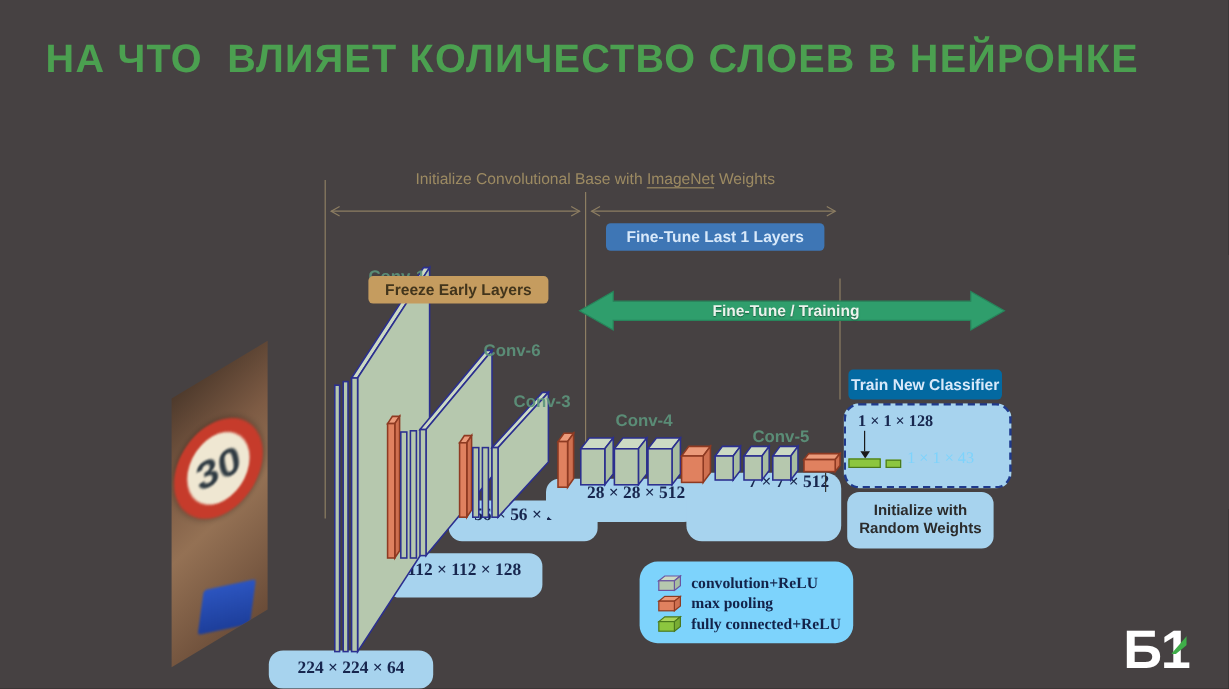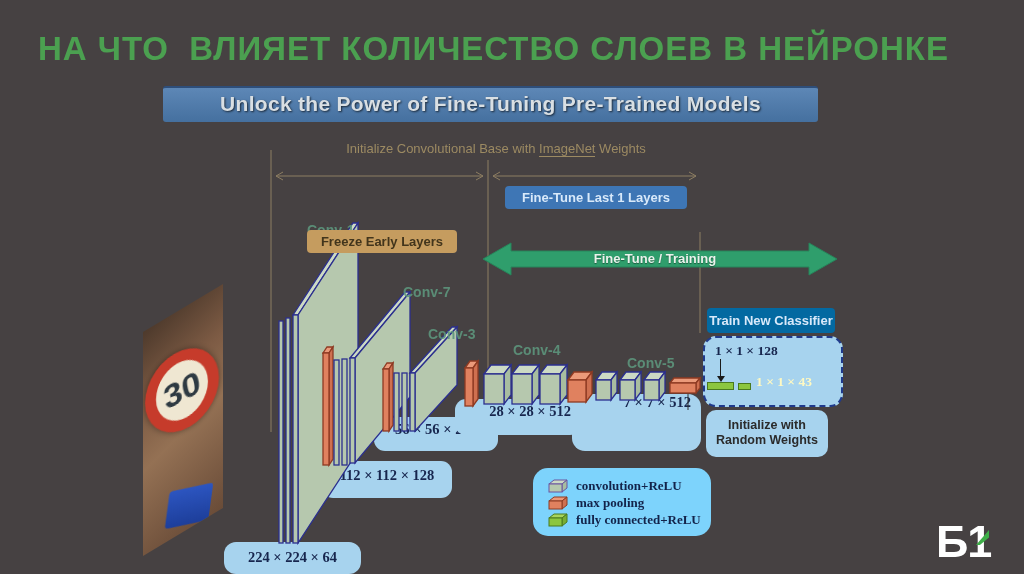--- a/index.html
+++ b/index.html
@@ -43,22 +43,22 @@
   .d56 {left:374px;top:417px;width:124px;height:34px;text-align:center;padding-top:4px;box-sizing:border-box;}
   .d28 {left:455px;top:399px;width:126px;height:36px;text-align:right;padding:4px 10px 0 0;box-sizing:border-box;}
   .d147{left:572px;top:394px;width:129px;height:57px;border-radius:13px;}
   .d147 .l1{padding:6px 0 0 12px;}
   .d147 .l2{text-align:right;padding-right:10px;}
 
   .dashedbox{left:703px;top:336px;width:140px;height:71px;background:#a7d3ee;
              border:2px dashed #1f3a8c;border-radius:13px;z-index:2;box-sizing:border-box;}
   .fc128{left:715px;top:343px;z-index:4;font-family:"Liberation Serif",serif;font-weight:600;
          font-size:13.5px;color:#17264e;}
-  .fc43{left:756px;top:374px;z-index:4;font-family:"Liberation Serif",serif;font-weight:700;
-        font-size:13.5px;color:#fef9c3;}
+  .fc43{left:756px;top:374px;z-index:4;font-family:"Liberation Serif",serif;font-weight:400;
+        font-size:13.5px;color:#7dd3fc;}
   .fc-bar{z-index:4;background:#8cc63f;border:1px solid #4a7a1e;box-sizing:border-box;}
   .fcb1{left:707px;top:382px;width:27px;height:8px;}
   .fcb2{left:738px;top:383px;width:13px;height:7px;}
   .fc-arrow-stem{left:720px;top:359px;width:0;height:17px;border-left:1.5px solid #1a1a1a;z-index:4;}
   .fc-arrow-head{left:717px;top:376px;width:0;height:0;border-left:4px solid transparent;
                  border-right:4px solid transparent;border-top:6px solid #1a1a1a;z-index:4;}
 
   .initrand{left:706px;top:410px;width:122px;height:47px;background:#a7d3ee;border-radius:10px;
             z-index:2;text-align:center;font-size:12.5px;font-weight:600;color:#2b2b2b;
             padding-top:8px;box-sizing:border-box;line-height:15px;}
@@ -86,23 +86,20 @@
   .logo-wedge{left:976px;top:530px;width:13px;height:15px;background:#3fae49;
               clip-path:polygon(0 100%,100% 0,100% 50%,30% 100%);z-index:6;}
 </style>
 </head>
 <body>
 
 <div class="slide">
 
   <div class="abs title">НА ЧТО  ВЛИЯЕТ КОЛИЧЕСТВО СЛОЕВ В НЕЙРОНКЕ</div>
 
-  <div class="abs banner">
-    <span>Unlock the Power of Fine-Tuning Pre-Trained Models</span>
-  </div>
 
   <div class="abs caption">
     <span>Initialize Convolutional Base with </span><span class="u">ImageNet</span><span> Weights</span>
   </div>
 
   <div class="abs bluebox d224">224 × 224 × 64</div>
   <div class="abs bluebox d112">112 × 112 × 128</div>
   <div class="abs bluebox d56">56 × 56 × 256</div>
   <div class="abs bluebox d28">28 × 28 × 512</div>
   <div class="abs bluebox d147">
@@ -225,21 +222,21 @@
     </g>
   </svg>
 
   <div class="abs btn btn-freeze">Freeze Early Layers</div>
   <div class="abs btn btn-ft">Fine-Tune Last 1 Layers</div>
   <div class="abs btn btn-train">Train New Classifier</div>
 
   <div class="abs arrow-label">Fine-Tune / Training</div>
 
   <div class="abs convlab cl1">Conv-1</div>
-  <div class="abs convlab cl2">Conv-7</div>
+  <div class="abs convlab cl2">Conv-6</div>
   <div class="abs convlab cl3">Conv-3</div>
   <div class="abs convlab cl4">Conv-4</div>
   <div class="abs convlab cl5">Conv-5</div>
 
   <div class="abs fc128">1 × 1 × 128</div>
   <div class="abs fc43">1 × 1 × 43</div>
   <div class="abs fc-arrow-stem"></div>
   <div class="abs fc-arrow-head"></div>
   <div class="abs fc-bar fcb1"></div>
   <div class="abs fc-bar fcb2"></div>

